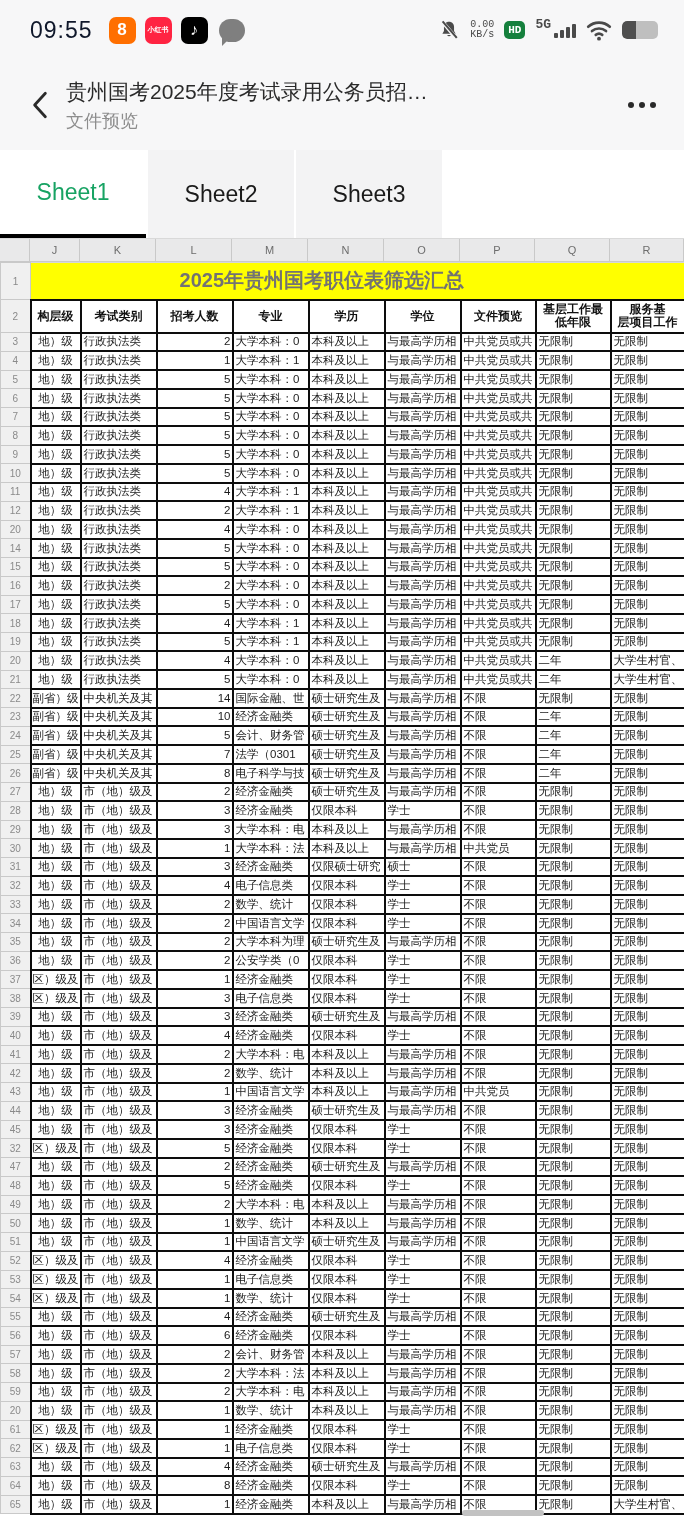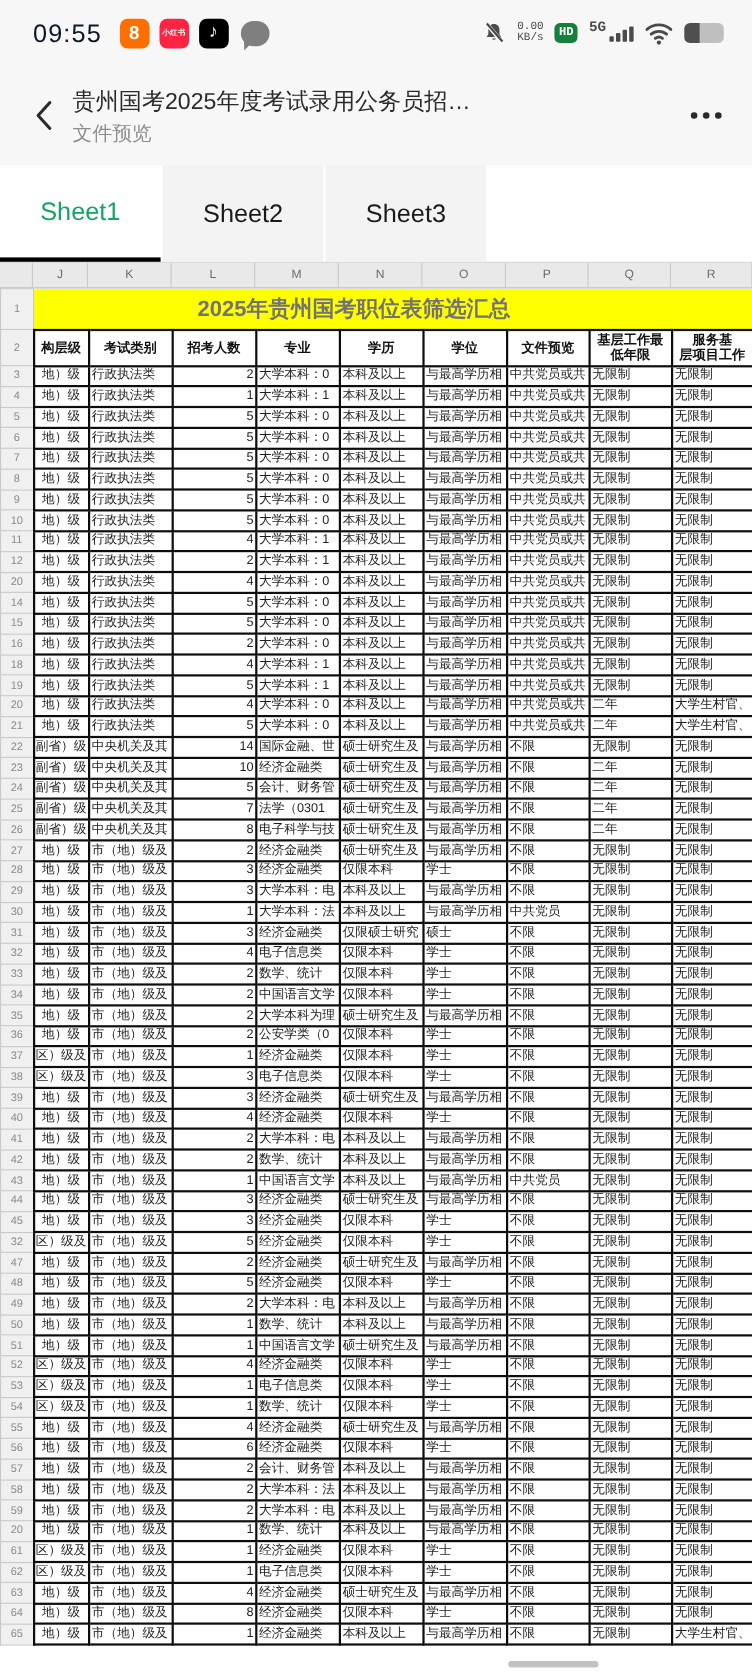--- a/index.html
+++ b/index.html
@@ -342,20 +342,32 @@
           <td class="datacell">行政执法类</td>
           <td class="datacell">2</td>
           <td class="datacell">大学本科：0</td>
           <td class="datacell">本科及以上</td>
           <td class="datacell">与最高学历相</td>
           <td class="datacell">中共党员或共</td>
           <td class="datacell">无限制</td>
           <td class="datacell">无限制</td>
         </tr>
         <tr class="datarow">
+          <td class="rownum">17</td>
+          <td class="datacell">地）级</td>
+          <td class="datacell">行政执法类</td>
+          <td class="datacell">5</td>
+          <td class="datacell">大学本科：0</td>
+          <td class="datacell">本科及以上</td>
+          <td class="datacell">与最高学历相</td>
+          <td class="datacell">中共党员或共</td>
+          <td class="datacell">无限制</td>
+          <td class="datacell">无限制</td>
+        </tr>
+        <tr class="datarow">
           <td class="rownum">18</td>
           <td class="datacell">地）级</td>
           <td class="datacell">行政执法类</td>
           <td class="datacell">4</td>
           <td class="datacell">大学本科：1</td>
           <td class="datacell">本科及以上</td>
           <td class="datacell">与最高学历相</td>
           <td class="datacell">中共党员或共</td>
           <td class="datacell">无限制</td>
           <td class="datacell">无限制</td>

